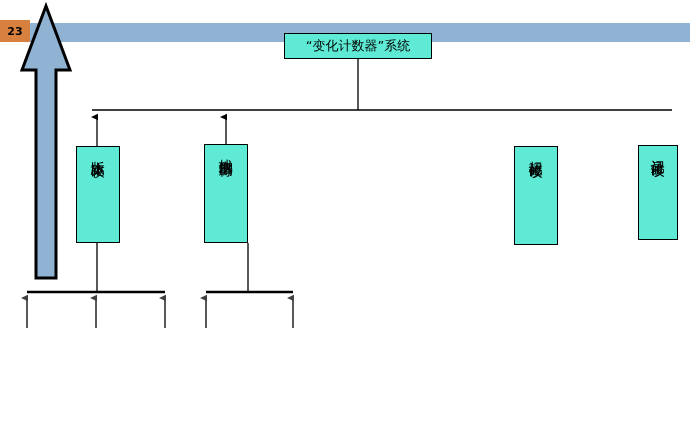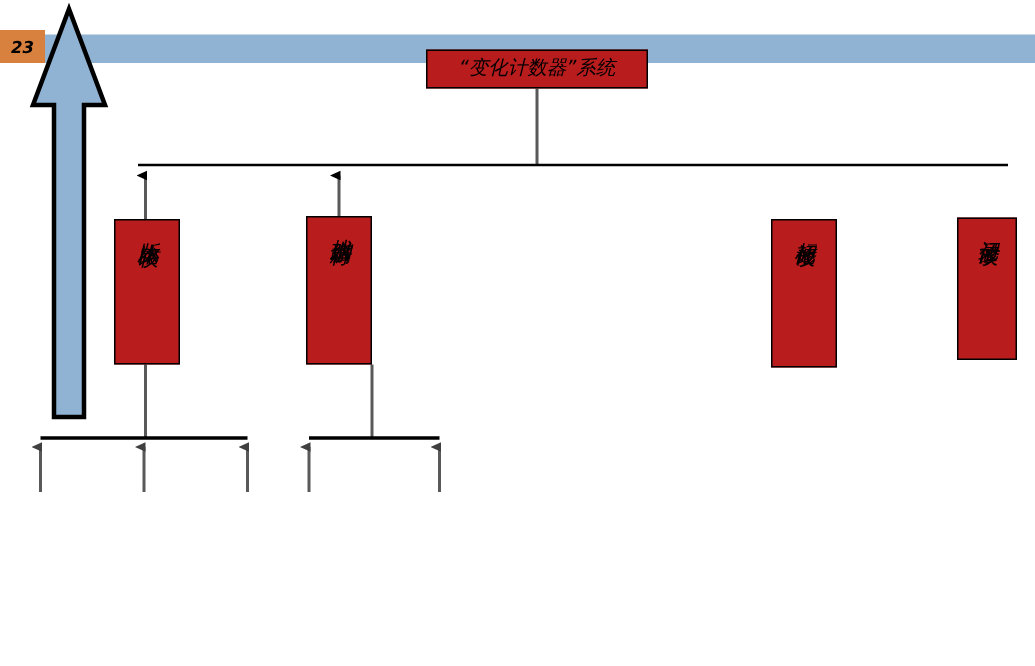--- a/index.html
+++ b/index.html
@@ -9,21 +9,20 @@
   }
   body {
     font-family: "DejaVu Sans", "Liberation Sans", sans-serif;
   }
   #slide {
     position: relative;
     width: 690px;
     height: 328px;
     background: #ffffff;
     overflow: hidden;
-    font-style: italic;
   }
 
   
   .banner {
     position: absolute;
     left: 0px;
     top: 23px;
     width: 690px;
     height: 19px;
     background: #91b3d3;
@@ -50,21 +49,21 @@
     left: 18px;
     top: 2px;
     width: 56px;
     height: 280px;
   }
 
   
   .node {
     position: absolute;
     box-sizing: border-box;
-    background: #b91c1c;
+    background: #5eead4;
     display: flex;
     align-items: flex-start;
     justify-content: center;
     padding-top: 3px;
     font-family: "DejaVu Sans", "Liberation Sans", sans-serif;
     color: #000000;
   }
   .node .vtext {
     writing-mode: vertical-rl;
     text-orientation: upright;

